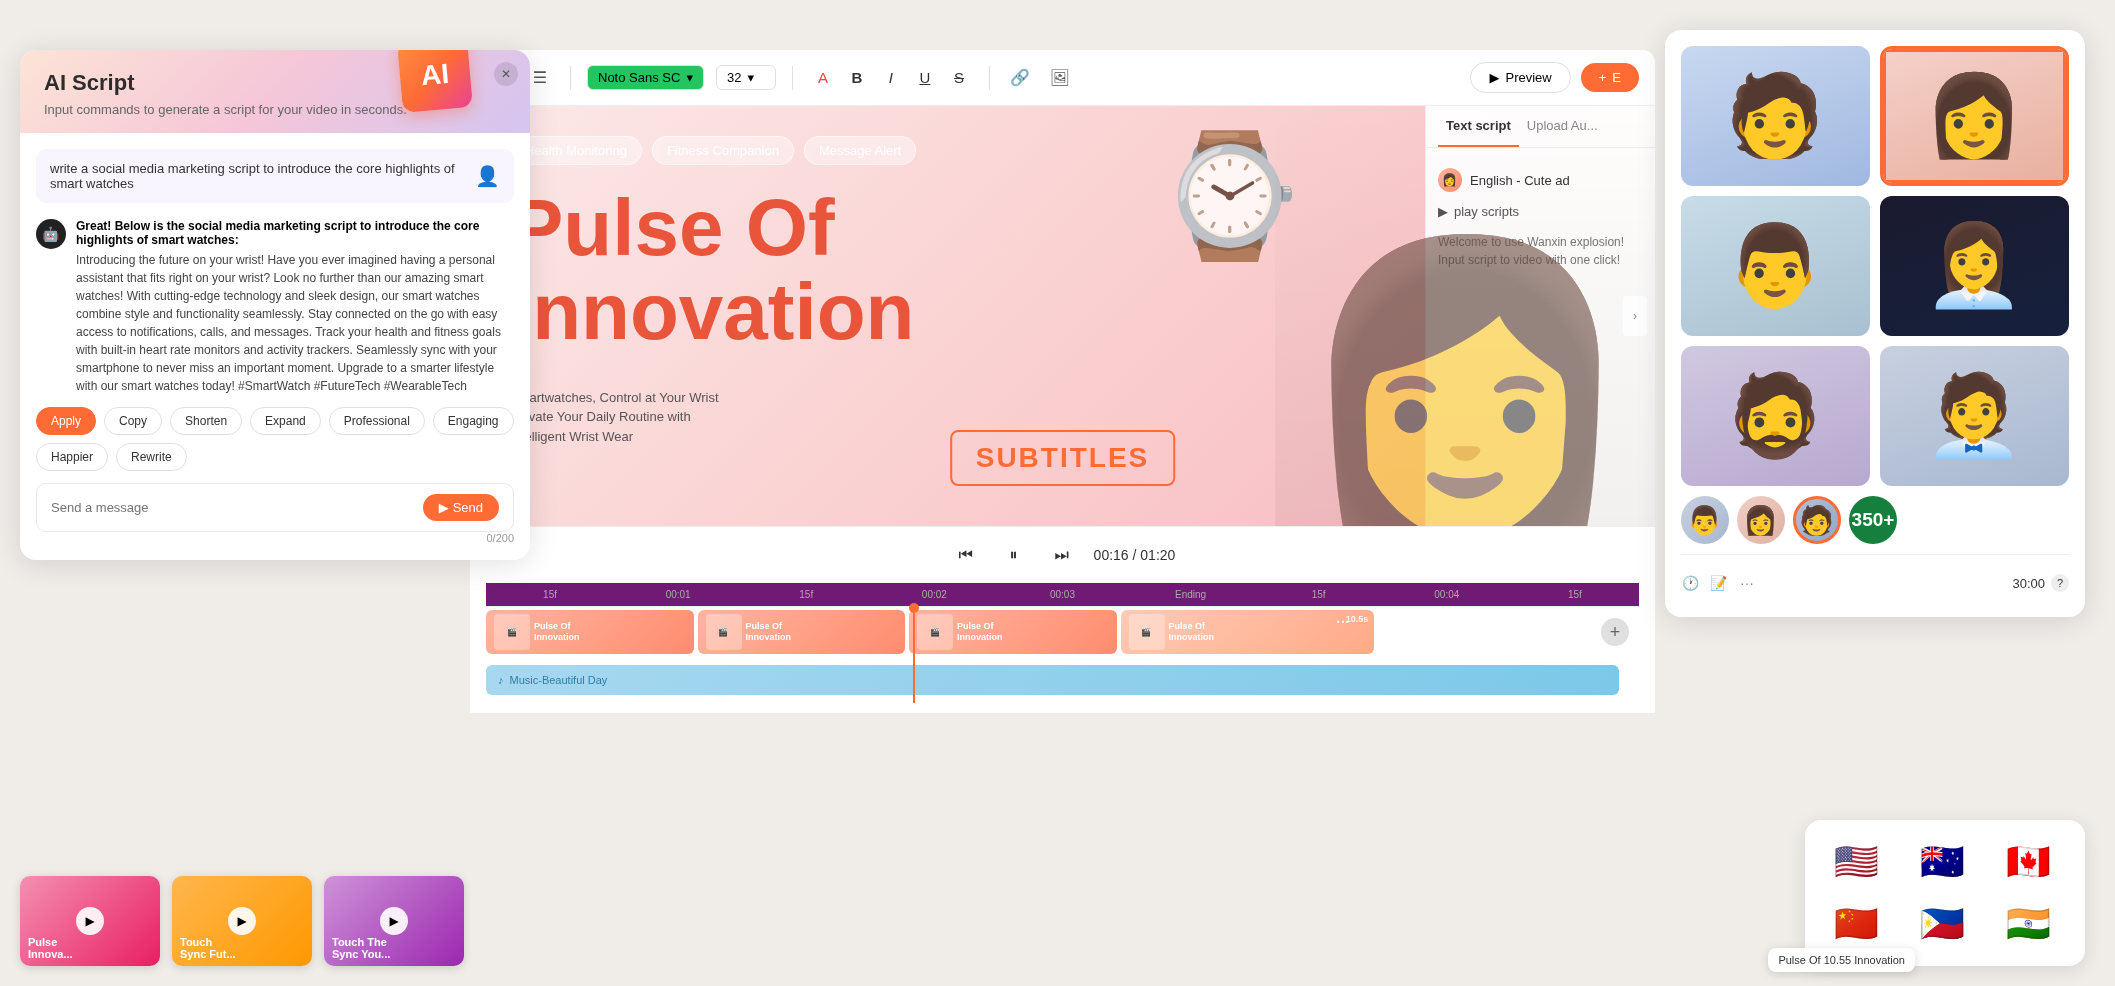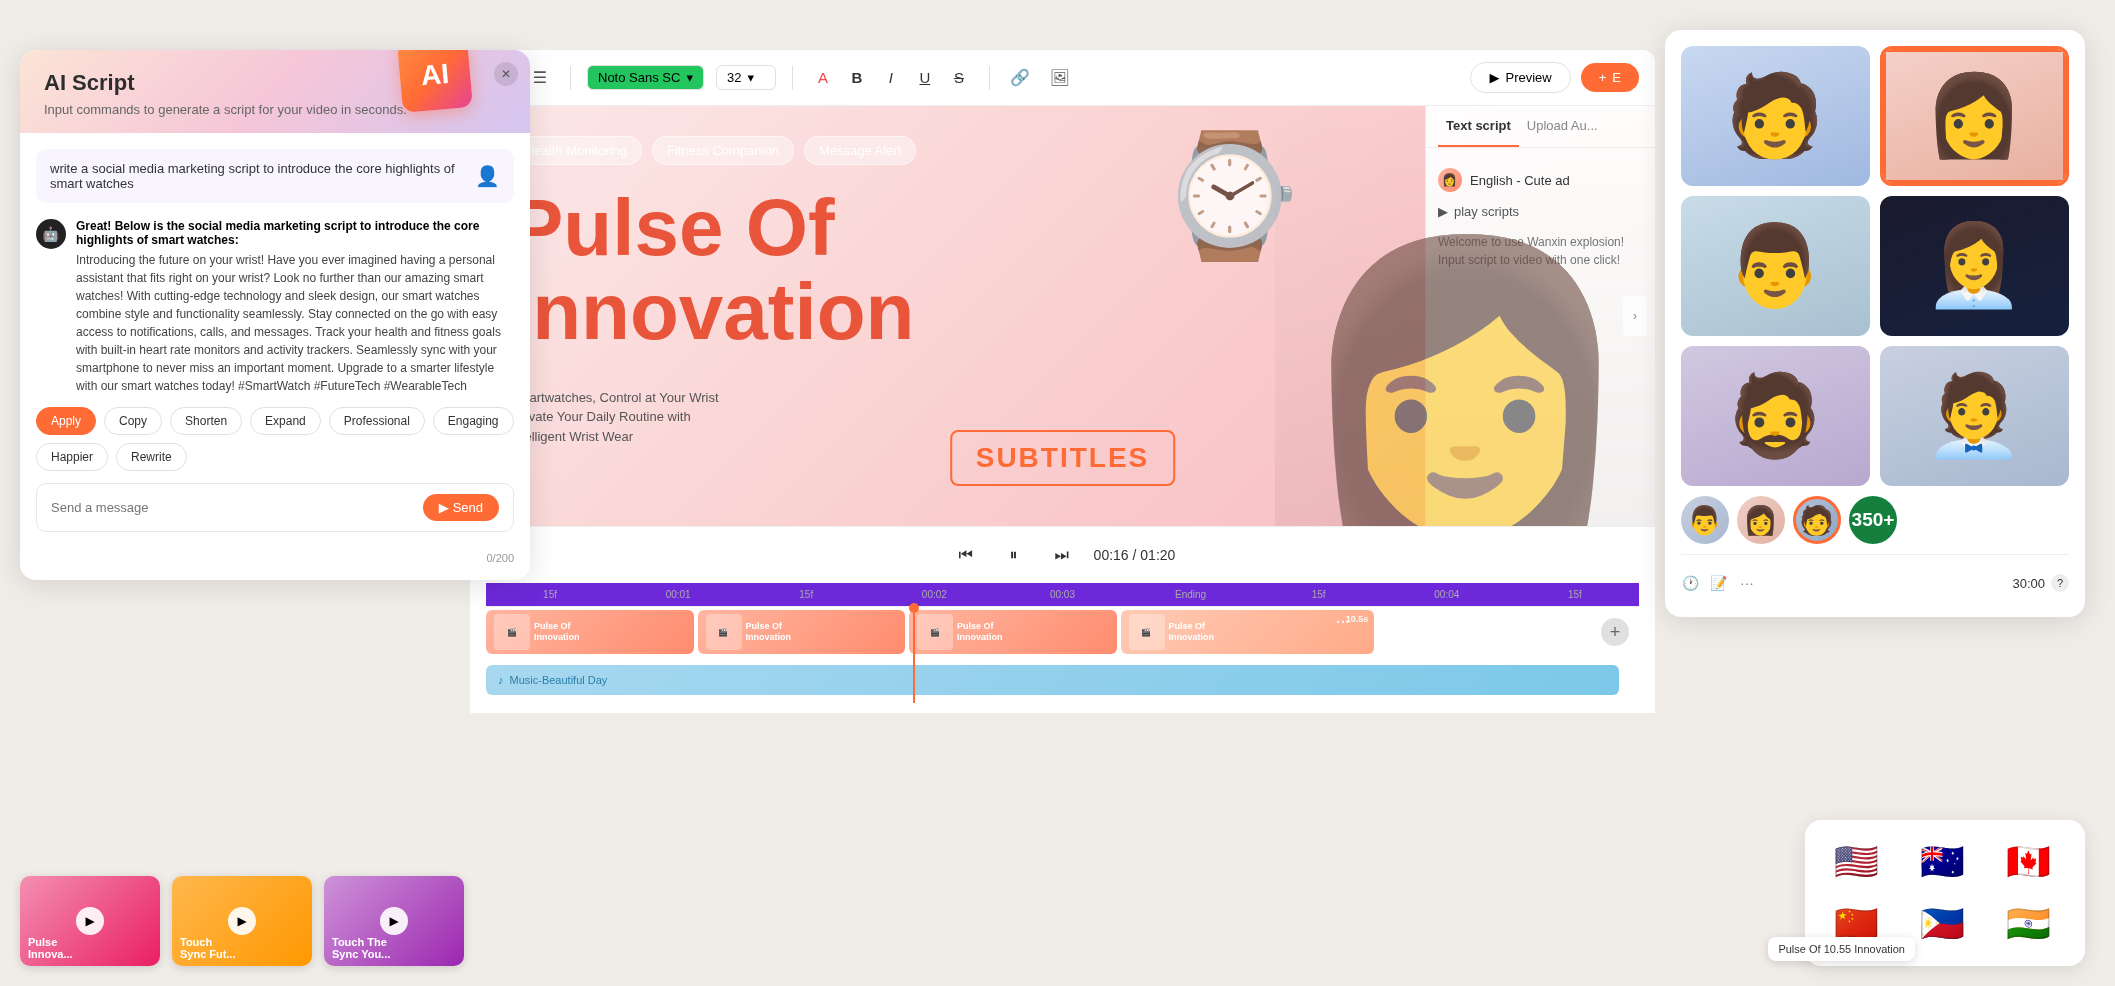--- a/index.html
+++ b/index.html
@@ -175,21 +175,21 @@
       cursor: pointer;
       display: flex;
       align-items: center;
       gap: 4px;
     }
 
     .char-count {
       text-align: right;
       font-size: 11px;
       color: #999;
-      margin-top: 20px;
+      margin-top: 0;
     }
 
     .editor-toolbar {
       background: white;
       border-radius: 12px 12px 0 0;
       padding: 10px 16px;
       display: flex;
       align-items: center;
       gap: 12px;
       border-bottom: 1px solid #eee;
@@ -429,21 +429,21 @@
       padding: 0 16px 10px;
     }
 
     .timeline-ruler {
       display: flex;
       align-items: center;
       height: 24px;
       border-bottom: 1px solid #eee;
       position: relative;
       overflow: hidden;
-      background: #6d28d9;
+      background: #701a75;
     }
 
     .timeline-ruler-marks {
       display: flex;
       width: 100%;
       font-size: 10px;
       color: #999;
       align-items: center;
       gap: 0;
     }
@@ -794,21 +794,21 @@
       left: 8px;
       font-size: 11px;
       font-weight: 700;
       color: white;
       z-index: 2;
     }
 
     
     .timeline-clip-preview {
       position: absolute;
-      bottom: 25px;
+      bottom: 14px;
       right: 200px;
       background: white;
       border-radius: 8px;
       padding: 6px 10px;
       box-shadow: 0 2px 10px rgba(0,0,0,0.15);
       font-size: 11px;
       color: #333;
       z-index: 15;
     }
 

